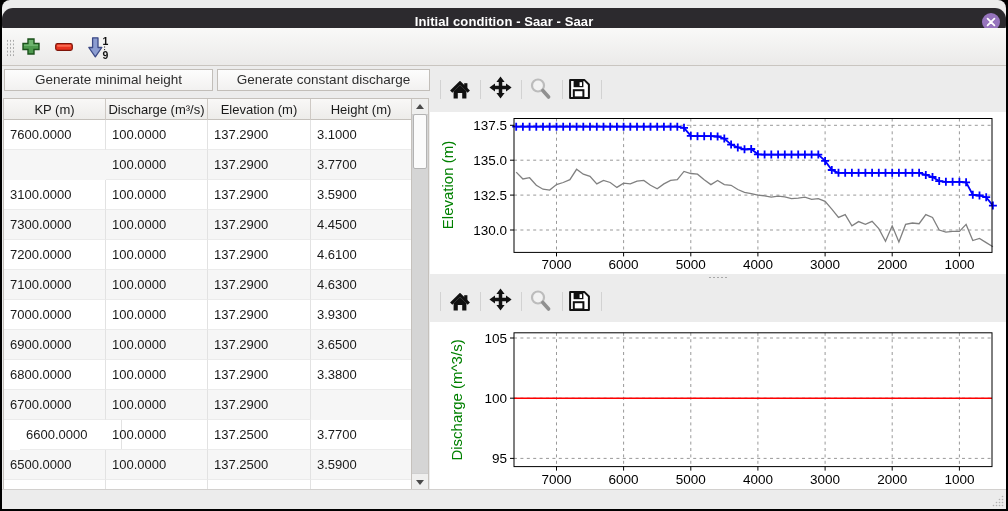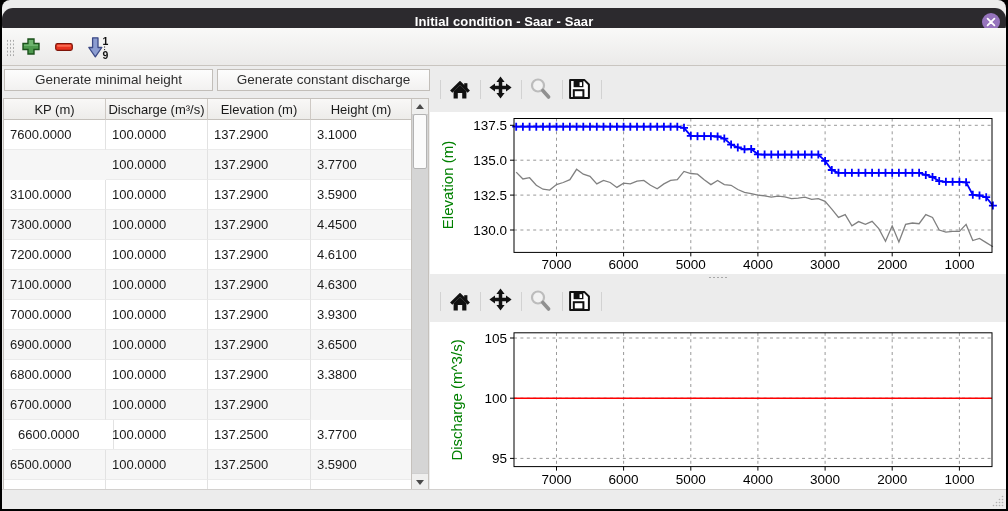--- a/index.html
+++ b/index.html
@@ -117,21 +117,21 @@
                 <div class="td" style="left:102px;width:102px">100.0000</div>
                 <div class="td" style="left:204px;width:103px">137.2900</div>
                 <div class="td" style="left:307px;width:100px;border-right:none">3.3800</div>
               </div>
               <div class="tr odd">
                 <div class="td" style="left:0;width:102px">6700.0000</div>
                 <div class="td" style="left:102px;width:102px">100.0000</div>
                 <div class="td" style="left:204px;width:103px">137.2900</div>
               </div>
               <div class="tr">
-                <div class="td" style="left:8px;width:102px">6600.0000</div>
+                <div class="td" style="left:16px;width:102px">6600.0000</div>
                 <div class="td" style="left:102px;width:102px">100.0000</div>
                 <div class="td" style="left:204px;width:103px">137.2500</div>
                 <div class="td" style="left:307px;width:100px;border-right:none">3.7700</div>
               </div>
               <div class="tr odd">
                 <div class="td" style="left:0;width:102px">6500.0000</div>
                 <div class="td" style="left:102px;width:102px">100.0000</div>
                 <div class="td" style="left:204px;width:103px">137.2500</div>
                 <div class="td" style="left:307px;width:100px;border-right:none">3.5900</div>
               </div>

